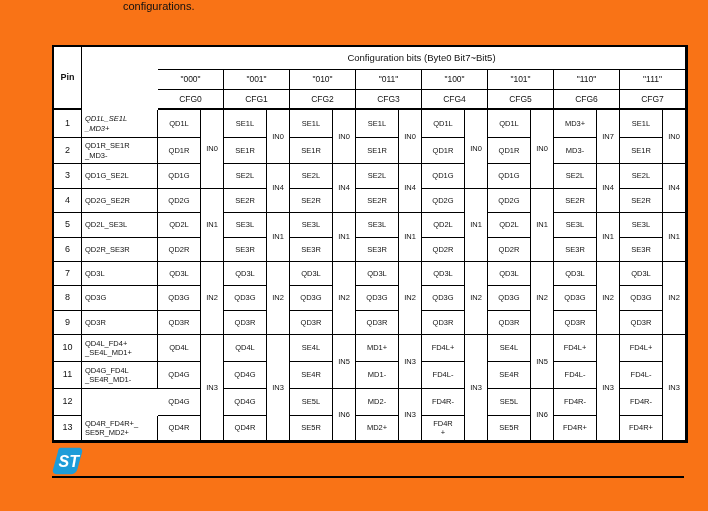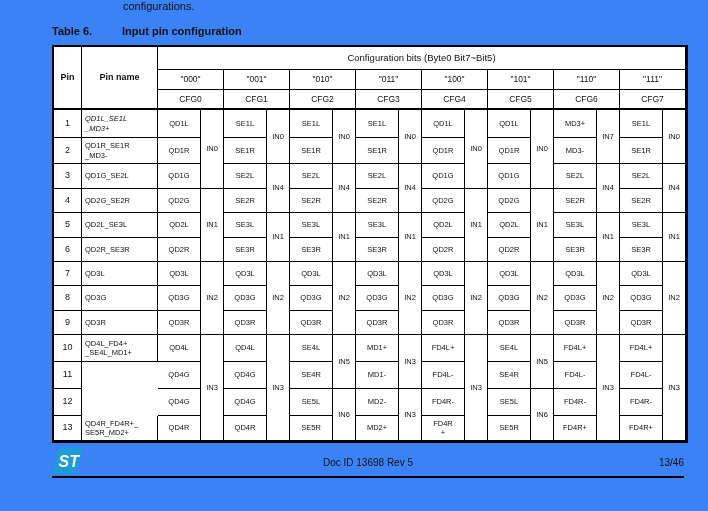--- a/index.html
+++ b/index.html
@@ -1,17 +1,17 @@
 <!DOCTYPE html>
 <html><head>
 <meta charset="utf-8">
 <style>
   html,body { margin:0; padding:0; background:#fff; }
   .page {
-    position:relative; width:708px; height:511px; background:#3b82f6;
+    position:relative; width:708px; height:511px; background:#f97316;
     font-family:"Liberation Sans", sans-serif; color:#111; overflow:hidden;
   }
   .top-text { position:absolute; left:123px; top:0px; font-size:11px; }
   .caption  { position:absolute; left:52px; top:25px; font-size:11px; font-weight:bold; width:632px; }
   .caption .cap-title { position:absolute; left:70px; top:0; }
 
   .grid {
     position:absolute; left:52px; top:45px;
     display:grid; background:#fff;
     grid-template-columns:28px 76px repeat(8, 43px 23px);
@@ -37,28 +37,23 @@
   .footer-rule  { position:absolute; left:52px; top:476px; width:632px; height:0; border-top:2px solid #000; }
   .logo { position:absolute; left:52px; top:447px; width:31px; height:28px; }
 </style>
 </head>
 <body>
 
 <div class="page">
 
   <div class="top-text">configurations.</div>
 
-  <div class="caption">
-    <span>Table 6.</span>
-    <span class="cap-title">Input pin configuration</span>
-  </div>
 
   <div class="grid" id="pin-grid">
       <div class="cell colh hdrB" style="grid-area: 1 / 1 / span 3;">Pin</div>
-      <div class="cell colh hdrB" style="grid-area: 1 / 2 / span 3;">Pin name</div>
       <div class="cell main-h" style="grid-area: 1 / 3 / auto / span 16;">Configuration bits (Byte0 Bit7~Bit5)</div>
       <div class="cell sub-h" style="grid-area: 2 / 3 / auto / span 2;">"000"</div>
       <div class="cell sub-h" style="grid-area: 2 / 5 / auto / span 2;">"001"</div>
       <div class="cell sub-h" style="grid-area: 2 / 7 / auto / span 2;">"010"</div>
       <div class="cell sub-h" style="grid-area: 2 / 9 / auto / span 2;">"011"</div>
       <div class="cell sub-h" style="grid-area: 2 / 11 / auto / span 2;">"100"</div>
       <div class="cell sub-h" style="grid-area: 2 / 13 / auto / span 2;">"101"</div>
       <div class="cell sub-h" style="grid-area: 2 / 15 / auto / span 2;">"110"</div>
       <div class="cell sub-h" style="grid-area: 2 / 17 / auto / span 2;">"111"</div>
       <div class="cell sub-h hdrB" style="grid-area: 3 / 3 / auto / span 2;">CFG0</div>
@@ -166,20 +161,22 @@
 _SE4L_MD1+</div>
       <div class="cell" style="grid-area: 13 / 3;">QD4L</div>
       <div class="cell" style="grid-area: 13 / 5;">QD4L</div>
       <div class="cell" style="grid-area: 13 / 7;">SE4L</div>
       <div class="cell" style="grid-area: 13 / 9;">MD1+</div>
       <div class="cell" style="grid-area: 13 / 11;">FD4L+</div>
       <div class="cell" style="grid-area: 13 / 13;">SE4L</div>
       <div class="cell" style="grid-area: 13 / 15;">FD4L+</div>
       <div class="cell" style="grid-area: 13 / 17;">FD4L+</div>
       <div class="cell pinnum" style="grid-area: 14 / 1;">11</div>
+      <div class="cell name" style="grid-area: 14 / 2;">QD4G_FD4L
+_SE4R_MD1-</div>
       <div class="cell" style="grid-area: 14 / 3;">QD4G</div>
       <div class="cell" style="grid-area: 14 / 5;">QD4G</div>
       <div class="cell" style="grid-area: 14 / 7;">SE4R</div>
       <div class="cell" style="grid-area: 14 / 9;">MD1-</div>
       <div class="cell" style="grid-area: 14 / 11;">FD4L-</div>
       <div class="cell" style="grid-area: 14 / 13;">SE4R</div>
       <div class="cell" style="grid-area: 14 / 15;">FD4L-</div>
       <div class="cell" style="grid-area: 14 / 17;">FD4L-</div>
       <div class="cell pinnum" style="grid-area: 15 / 1;">12</div>
       <div class="cell" style="grid-area: 15 / 3;">QD4G</div>
@@ -242,19 +239,15 @@
       <div class="cell" style="grid-area: 8 / 18 / span 2;">IN1</div>
       <div class="cell" style="grid-area: 10 / 18 / span 3;">IN2</div>
       <div class="cell" style="grid-area: 13 / 18 / span 4;">IN3</div>
     </div>
 
   <svg class="logo" viewBox="0 0 31 28">
     <path d="M9.2,0.8 H26.6 c2.6,0 4.2,2.1 3.4,4.6 l-4.7,17.2 c-0.7,2.6 -3.1,4.6 -5.7,4.6 H4.4 c-2.6,0 -4.2,-2.1 -3.4,-4.6 L5.7,5.4 C6.4,2.8 6.6,0.8 9.2,0.8 Z" fill="#1e9cd8"></path>
     <text x="6.5" y="19.5" font-size="16" font-weight="bold" font-style="italic" fill="#ffffff" font-family="Liberation Sans, sans-serif">ST</text>
   </svg>
 
-  <div class="footer-strip">
-    <span class="footer-doc">Doc ID 13698 Rev 5</span>
-    <span class="footer-page">13/46</span>
-  </div>
   <div class="footer-rule"></div>
 
 </div>
 
 </body></html>

